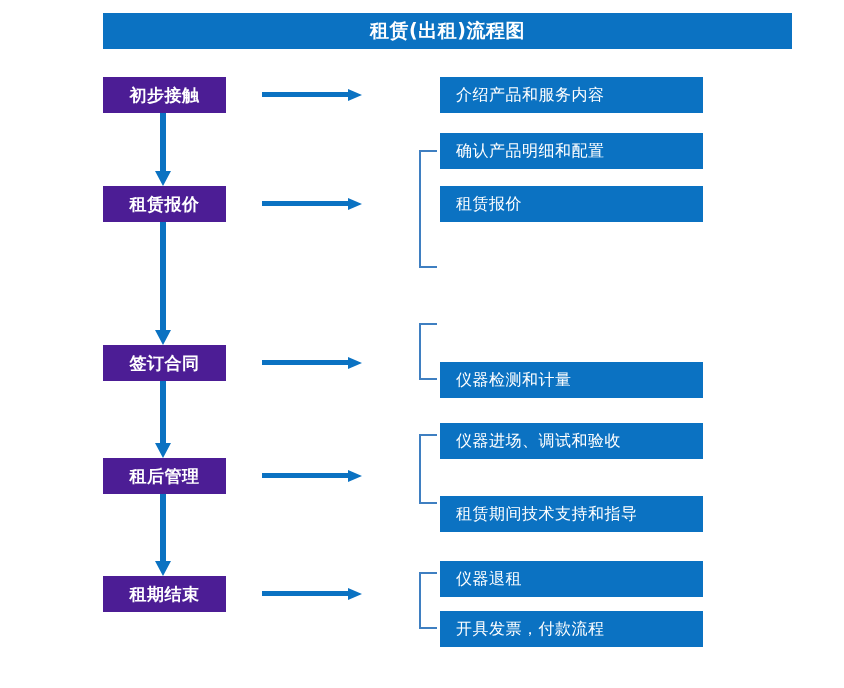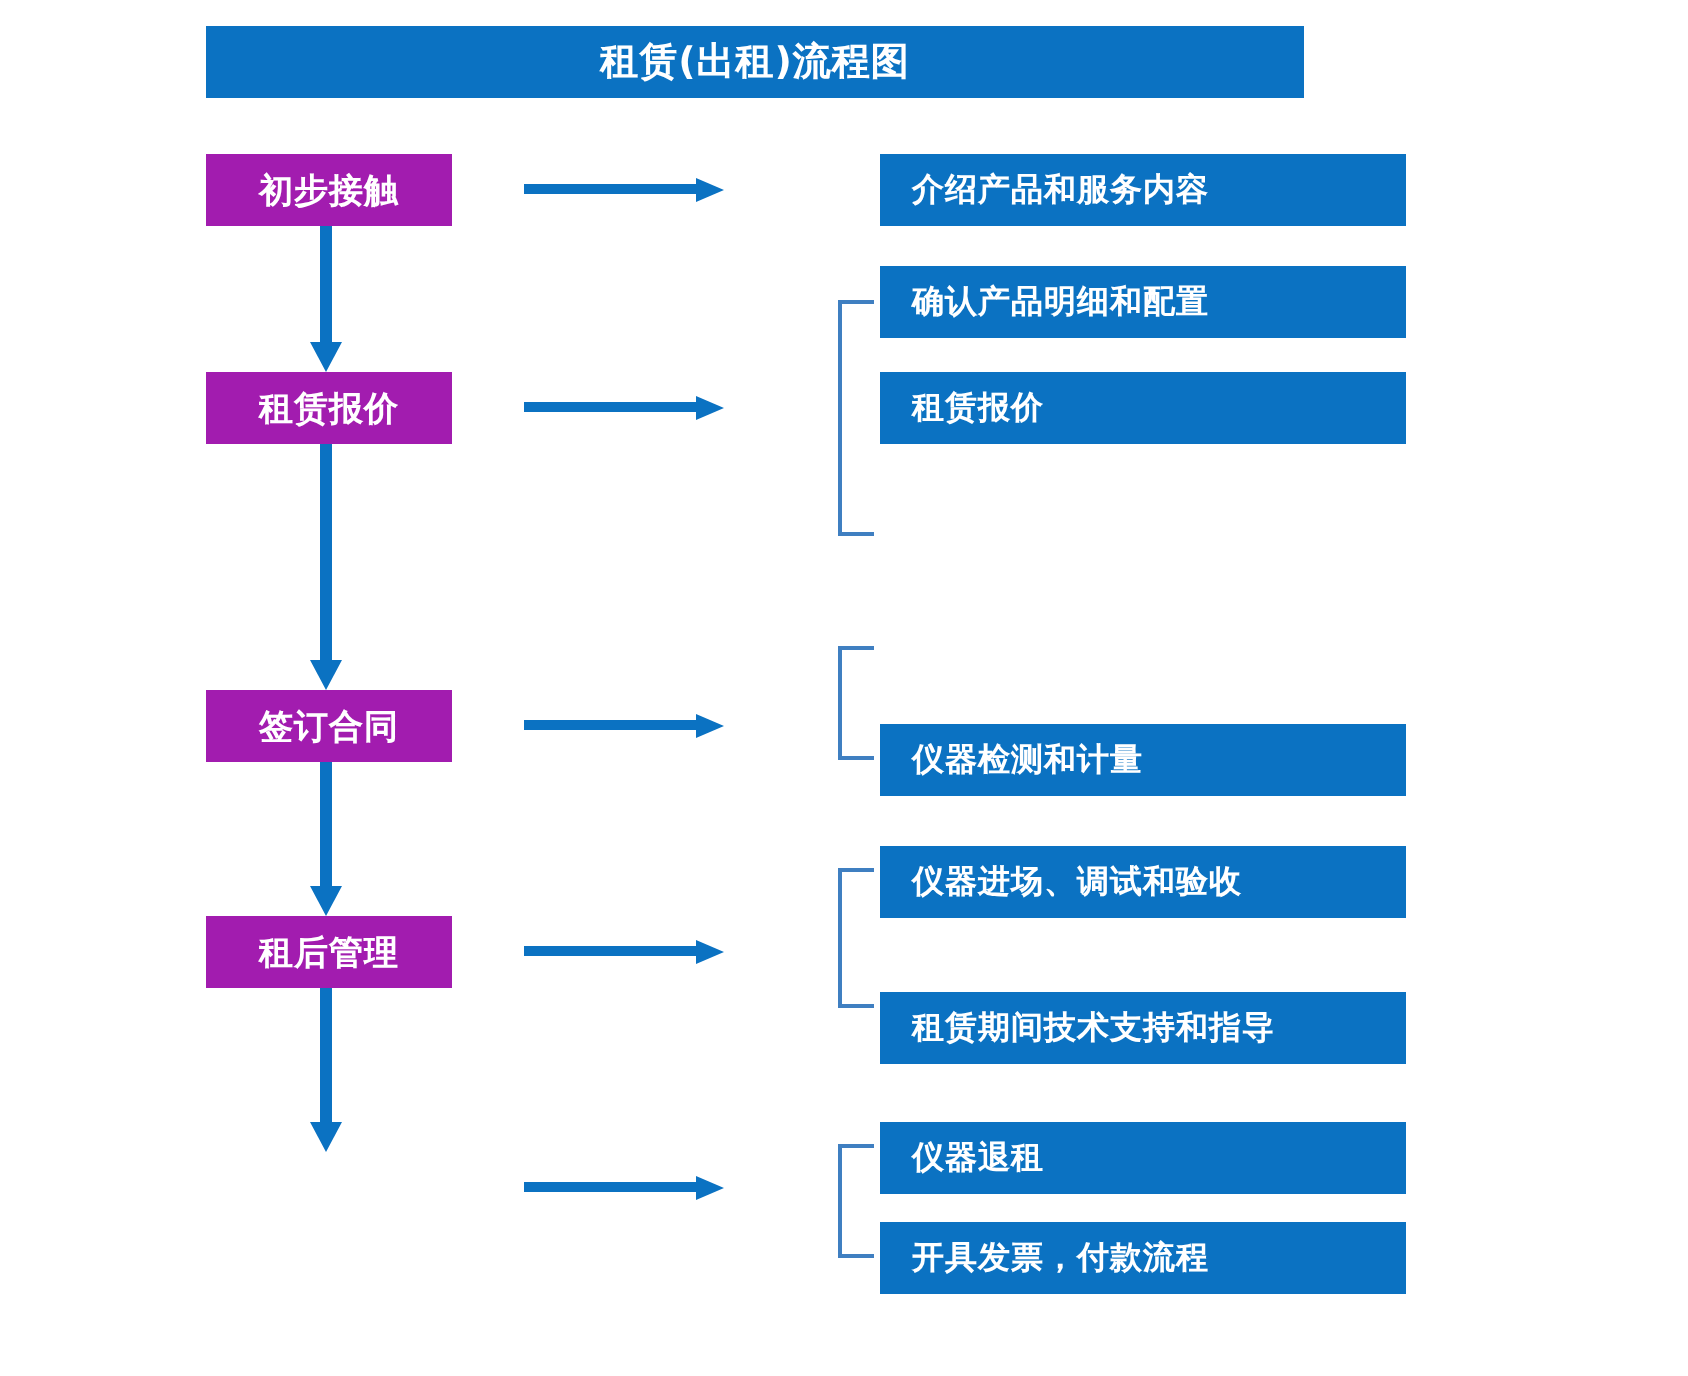--- a/index.html
+++ b/index.html
@@ -16,60 +16,60 @@
     height: 688px;
     background: #ffffff;
     overflow: hidden;
   }
 
   
   .title-bar {
     position: absolute;
     left: 103px;
     top: 13px;
-    width: 549px;
+    width: 689px;
     height: 36px;
     background: #0B72C2;
     color: #ffffff;
     display: flex;
     align-items: center;
     justify-content: center;
     font-size: 19px;
     font-weight: bold;
     letter-spacing: 0.5px;
   }
 
   
   .stage-box {
     position: absolute;
     left: 103px;
     width: 123px;
     height: 36px;
-    background: #a21caf;
+    background: #4c1d95;
     color: #ffffff;
     display: flex;
     align-items: center;
     justify-content: center;
     font-size: 17px;
     font-weight: bold;
     letter-spacing: 0.5px;
   }
 
   
   .detail-box {
     position: absolute;
     left: 440px;
     width: 263px;
     height: 36px;
     background: #0B72C2;
     color: #ffffff;
     display: flex;
     align-items: center;
     font-size: 16px;
-    font-weight: bold;
+    font-weight: normal;
     padding-left: 16px;
     box-sizing: border-box;
     letter-spacing: 0.5px;
   }
 
   
   .h-arrow {
     position: absolute;
     left: 262px;
     width: 100px;
@@ -96,20 +96,21 @@
 <body>
 
 <div id="canvas">
 
   <div class="title-bar">租赁(出租)流程图</div>
 
   <div class="stage-box" style="top:77px">初步接触</div>
   <div class="stage-box" style="top:186px">租赁报价</div>
   <div class="stage-box" style="top:345px">签订合同</div>
   <div class="stage-box" style="top:458px">租后管理</div>
+  <div class="stage-box" style="top:576px">租期结束</div>
 
   <svg class="v-arrow" style="top:113px; height:73px" viewBox="0 0 28 73" preserveAspectRatio="none">
     <rect x="11" y="0" width="6" height="59" fill="#0B72C2"></rect>
     <polygon points="6,58 22,58 14,73" fill="#0B72C2"></polygon>
   </svg>
   <svg class="v-arrow" style="top:222px; height:123px" viewBox="0 0 28 123" preserveAspectRatio="none">
     <rect x="11" y="0" width="6" height="109" fill="#0B72C2"></rect>
     <polygon points="6,108 22,108 14,123" fill="#0B72C2"></polygon>
   </svg>
   <svg class="v-arrow" style="top:381px; height:77px" viewBox="0 0 28 77" preserveAspectRatio="none">

